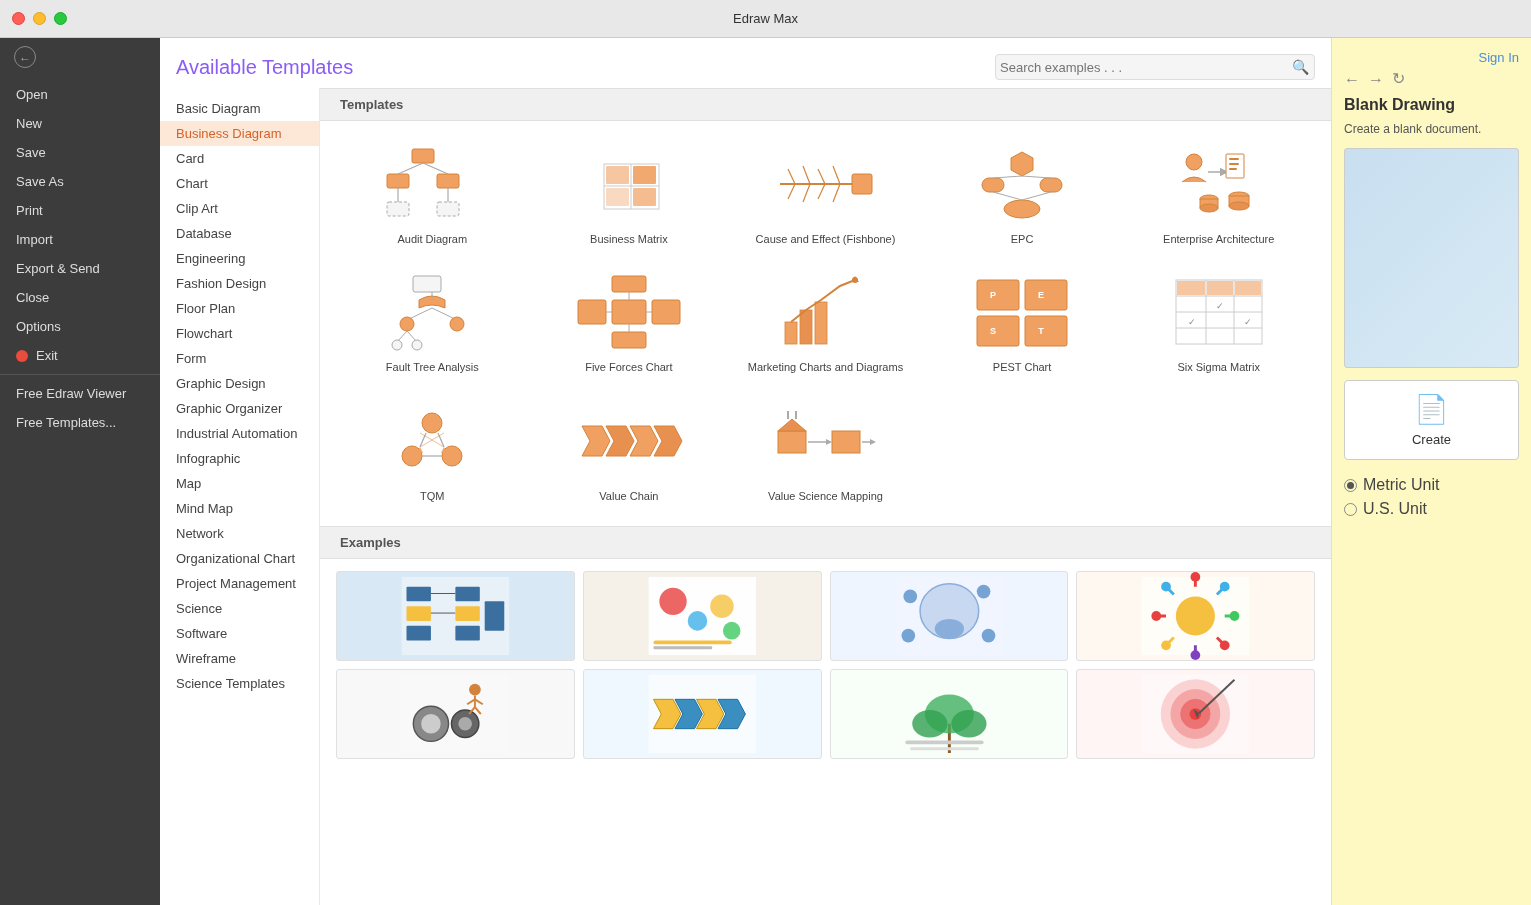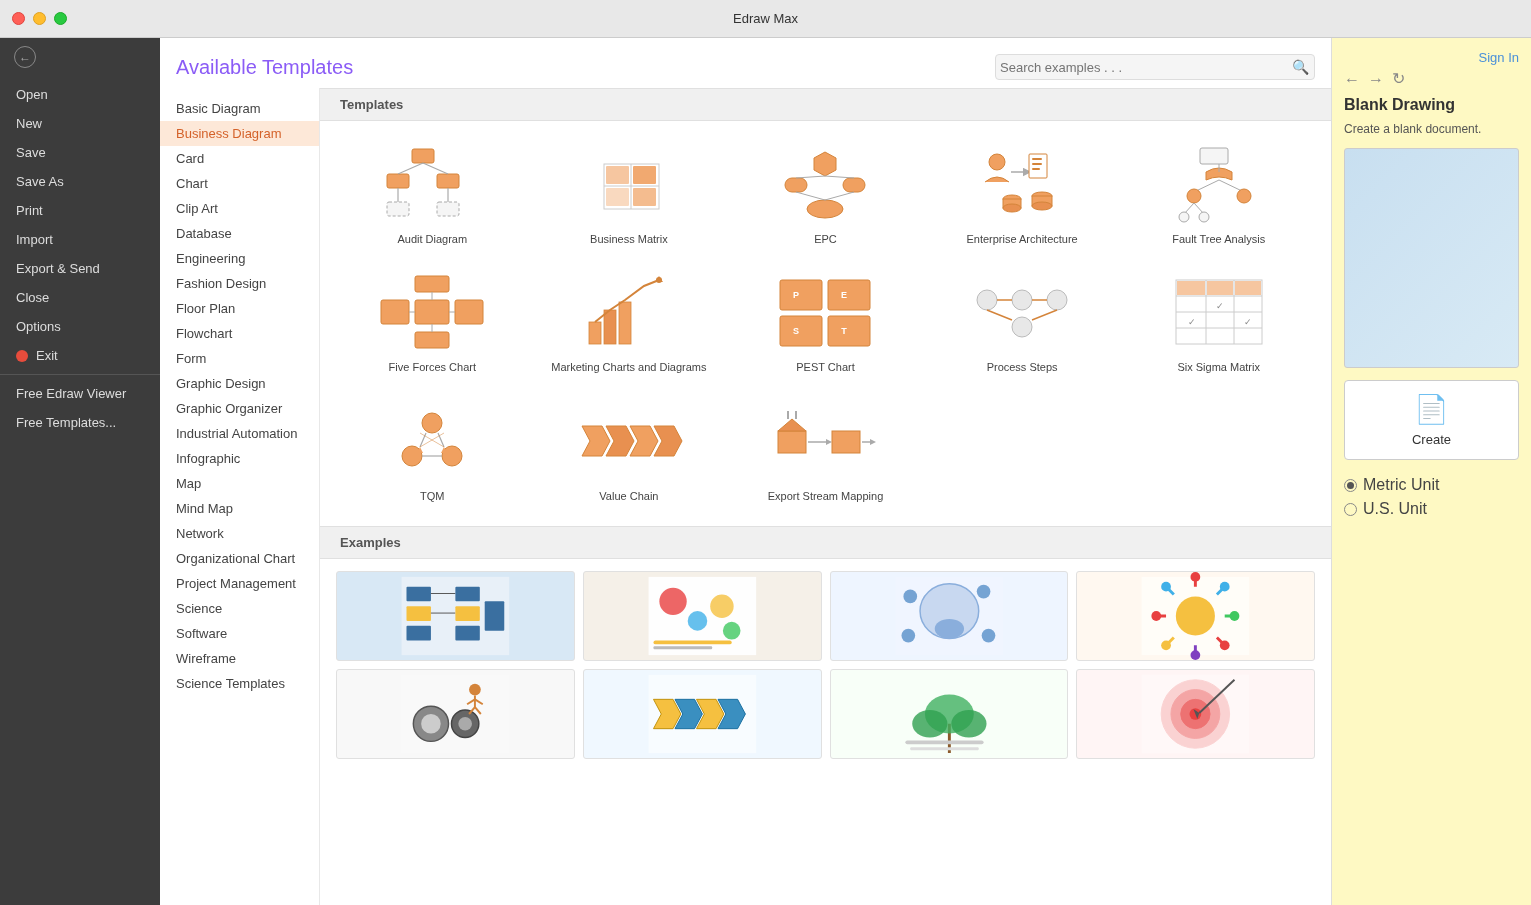--- a/index.html
+++ b/index.html
@@ -215,20 +215,39 @@
                   <line x1="30" y1="42" x2="85" y2="42" stroke="#ccc" stroke-width="1"></line>
                   <rect x="32" y="22" width="23" height="18" rx="1" fill="#f0a060" opacity="0.6"></rect>
                   <rect x="59" y="22" width="23" height="18" rx="1" fill="#f0a060" opacity="0.9"></rect>
                   <rect x="32" y="44" width="23" height="18" rx="1" fill="#f0a060" opacity="0.4"></rect>
                   <rect x="59" y="44" width="23" height="18" rx="1" fill="#f0a060" opacity="0.7"></rect>
                 </svg>
               </div>
               <span class="template-label">Business Matrix</span>
             </div>
 
+            <div class="template-item">
+              <div class="template-thumb">
+                <svg viewBox="0 0 110 80" xmlns="http://www.w3.org/2000/svg">
+
+                  <line x1="10" y1="40" x2="90" y2="40" stroke="#d4843a" stroke-width="2"></line>
+                  <polygon points="90,40 82,36 82,44" fill="#d4843a"></polygon>
+                  <line x1="25" y1="40" x2="18" y2="25" stroke="#d4843a" stroke-width="1.2"></line>
+                  <line x1="40" y1="40" x2="33" y2="22" stroke="#d4843a" stroke-width="1.2"></line>
+                  <line x1="55" y1="40" x2="48" y2="25" stroke="#d4843a" stroke-width="1.2"></line>
+                  <line x1="70" y1="40" x2="63" y2="22" stroke="#d4843a" stroke-width="1.2"></line>
+                  <line x1="25" y1="40" x2="18" y2="55" stroke="#d4843a" stroke-width="1.2"></line>
+                  <line x1="40" y1="40" x2="33" y2="58" stroke="#d4843a" stroke-width="1.2"></line>
+                  <line x1="55" y1="40" x2="48" y2="55" stroke="#d4843a" stroke-width="1.2"></line>
+                  <line x1="70" y1="40" x2="63" y2="58" stroke="#d4843a" stroke-width="1.2"></line>
+                  <rect x="82" y="30" width="20" height="20" rx="2" fill="#f0a060" stroke="#d4843a" stroke-width="1"></rect>
+                </svg>
+              </div>
+              <span class="template-label">Cause and Effect (Fishbone)</span>
+            </div>
 
             <div class="template-item">
               <div class="template-thumb">
                 <svg viewBox="0 0 110 80" xmlns="http://www.w3.org/2000/svg">
 
                   <polygon points="55,8 66,14 66,26 55,32 44,26 44,14" fill="#f0a060" stroke="#d4843a" stroke-width="1"></polygon>
 
                   <rect x="15" y="34" width="22" height="14" rx="7" fill="#f0a060" stroke="#d4843a" stroke-width="1"></rect>
 
                   <rect x="73" y="34" width="22" height="14" rx="7" fill="#f0a060" stroke="#d4843a" stroke-width="1"></rect>
@@ -343,36 +362,20 @@
                   <rect x="58" y="44" width="42" height="30" rx="2" fill="#f0a060" stroke="#d4843a" stroke-width="1"></rect>
                   <text x="26" y="26" font-size="9" fill="#fff" font-weight="bold" text-anchor="middle">P</text>
                   <text x="74" y="26" font-size="9" fill="#fff" font-weight="bold" text-anchor="middle">E</text>
                   <text x="26" y="62" font-size="9" fill="#fff" font-weight="bold" text-anchor="middle">S</text>
                   <text x="74" y="62" font-size="9" fill="#fff" font-weight="bold" text-anchor="middle">T</text>
                 </svg>
               </div>
               <span class="template-label">PEST Chart</span>
             </div>
 
-            <div class="template-item">
-              <div class="template-thumb">
-                <svg viewBox="0 0 110 80" xmlns="http://www.w3.org/2000/svg">
-                  <circle cx="20" cy="28" r="10" fill="#e8e8e8" stroke="#bbb" stroke-width="1"></circle>
-                  <circle cx="55" cy="28" r="10" fill="#e8e8e8" stroke="#bbb" stroke-width="1"></circle>
-                  <circle cx="90" cy="28" r="10" fill="#e8e8e8" stroke="#bbb" stroke-width="1"></circle>
-                  <circle cx="55" cy="55" r="10" fill="#e8e8e8" stroke="#bbb" stroke-width="1"></circle>
-
-                  <line x1="30" y1="28" x2="45" y2="28" stroke="#d4843a" stroke-width="1.5"></line>
-                  <line x1="65" y1="28" x2="80" y2="28" stroke="#d4843a" stroke-width="1.5"></line>
-                  <line x1="90" y1="38" x2="65" y2="48" stroke="#d4843a" stroke-width="1.5"></line>
-                  <line x1="20" y1="38" x2="45" y2="48" stroke="#d4843a" stroke-width="1.5"></line>
-                </svg>
-              </div>
-              <span class="template-label">Process Steps</span>
-            </div>
 
             <div class="template-item">
               <div class="template-thumb">
                 <svg viewBox="0 0 110 80" xmlns="http://www.w3.org/2000/svg">
 
                   <rect x="12" y="8" width="86" height="64" fill="none" stroke="#ccc" stroke-width="1"></rect>
                   <line x1="12" y1="24" x2="98" y2="24" stroke="#ccc" stroke-width="1"></line>
                   <line x1="12" y1="40" x2="98" y2="40" stroke="#ccc" stroke-width="1"></line>
                   <line x1="12" y1="56" x2="98" y2="56" stroke="#ccc" stroke-width="1"></line>
                   <line x1="42" y1="8" x2="42" y2="72" stroke="#ccc" stroke-width="1"></line>
@@ -436,21 +439,21 @@
 
                   <line x1="38" y1="41" x2="56" y2="41" stroke="#aaa" stroke-width="1.5"></line>
                   <polygon points="56,38 62,41 56,44" fill="#aaa"></polygon>
 
                   <rect x="62" y="30" width="28" height="22" fill="#f0a060" stroke="#d4843a" stroke-width="1"></rect>
 
                   <line x1="92" y1="41" x2="100" y2="41" stroke="#aaa" stroke-width="1.5"></line>
                   <polygon points="100,38 106,41 100,44" fill="#aaa"></polygon>
                 </svg>
               </div>
-              <span class="template-label">Export Stream Mapping</span>
+              <span class="template-label">Value Science Mapping</span>
             </div>
 
           </div>
 
           <div style="background:#f0f0f0;margin:0 -16px;padding:8px 20px;border-top:1px solid #e0e0e0;border-bottom:1px solid #e0e0e0;font-size:13px;font-weight:600;color:#555;">Examples</div>
 
           <div class="examples-grid">
 
             <div class="example-item" style="background:#d8e8f5;">
               <div class="example-thumb">

